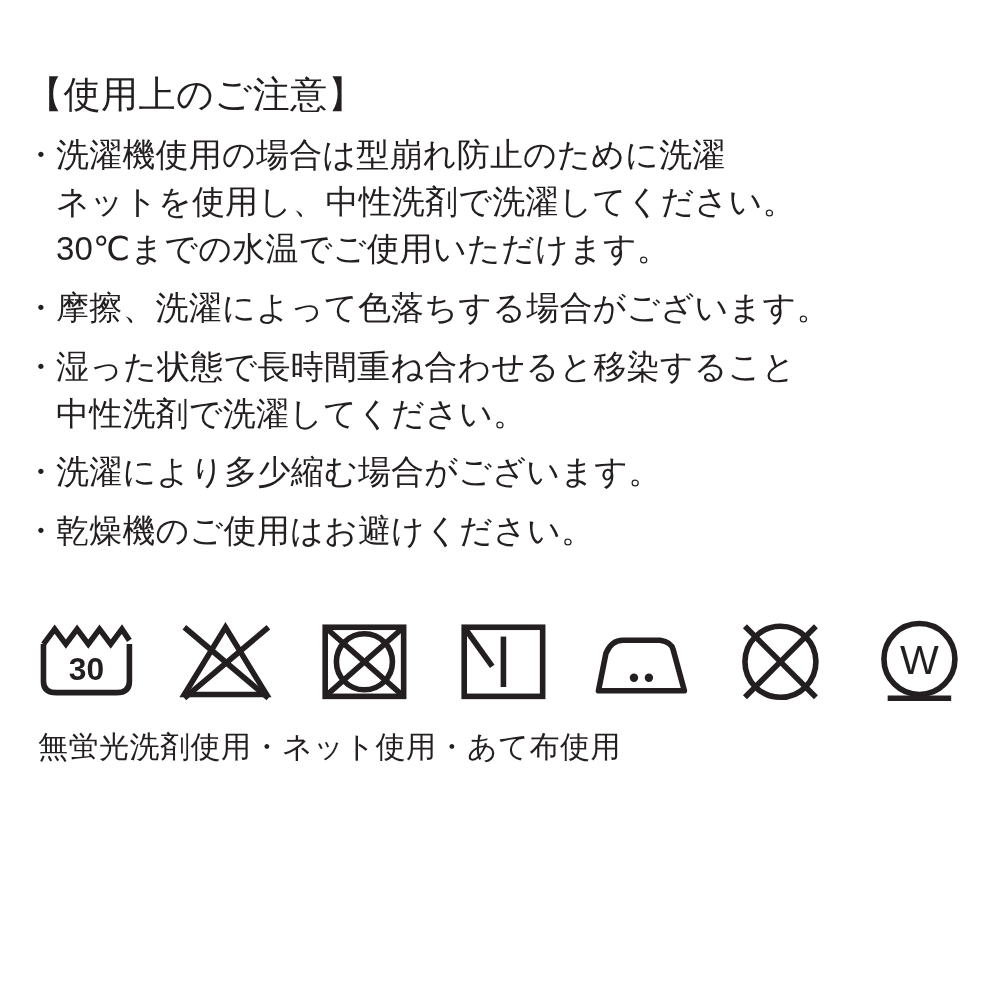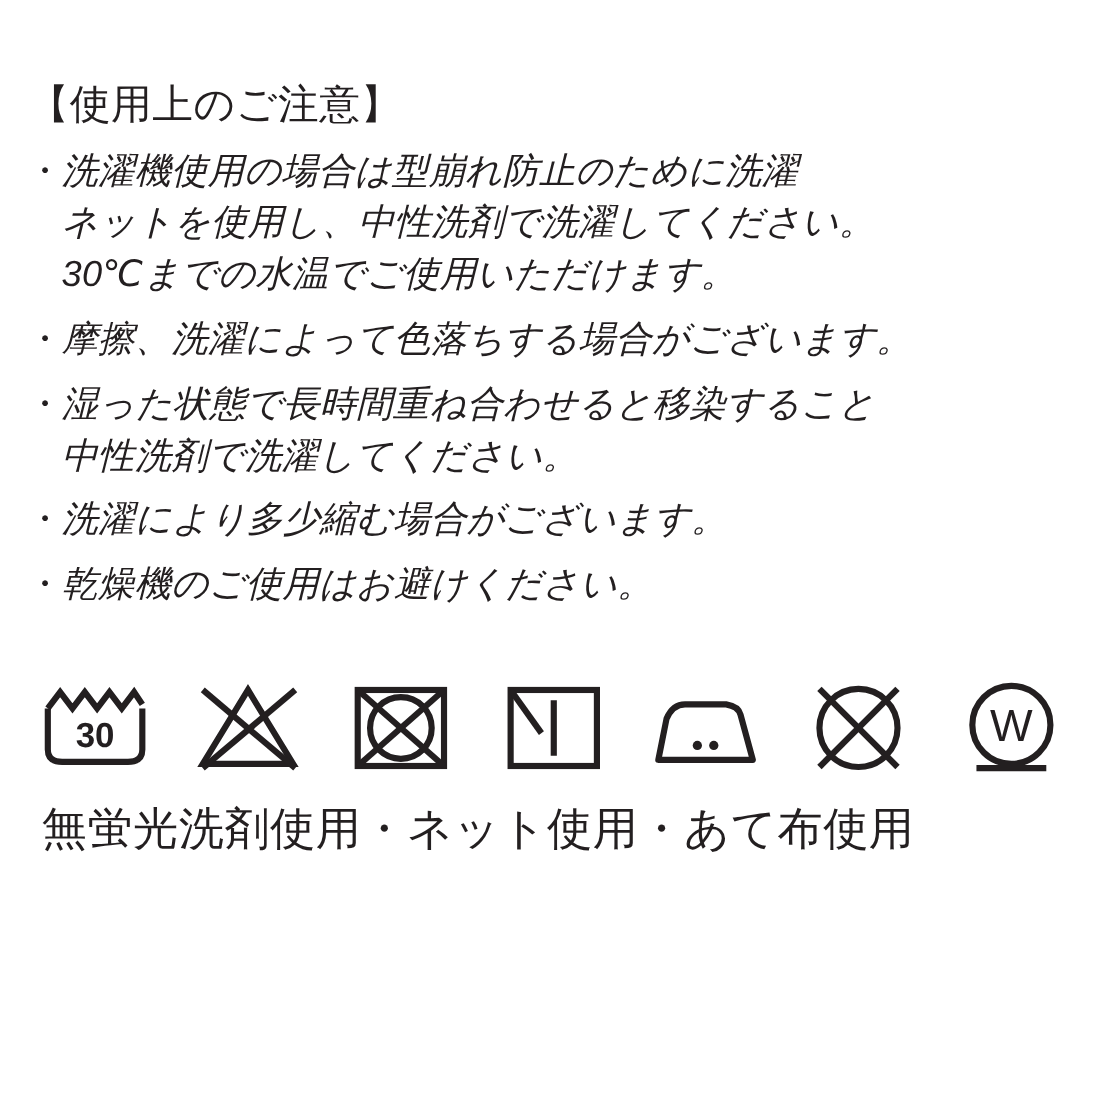--- a/index.html
+++ b/index.html
@@ -51,21 +51,20 @@
     flex: 0 0 auto;
     width: 32px;
     text-align: left;
     font-size: 33px;
     line-height: 1.42;
   }
 
   .note-text {
     flex: 1 1 auto;
     white-space: pre-line;
-    font-style: italic;
   }
 
   .symbols-row {
     display: flex;
     align-items: flex-end;
     gap: 38px;
     margin-top: 42px;
     padding-left: 12px;
     height: 112px;
   }
@@ -76,21 +75,21 @@
     display: block;
   }
 
   .symbol svg {
     display: block;
     width: 100%;
     height: 100%;
   }
 
   .symbols-caption {
-    font-size: 41px;
+    font-size: 30px;
     letter-spacing: 0.5px;
     margin-top: 18px;
     padding-left: 14px;
     line-height: 1.3;
   }
 </style>
 </head>
 <body>
 
 <div class="page">

